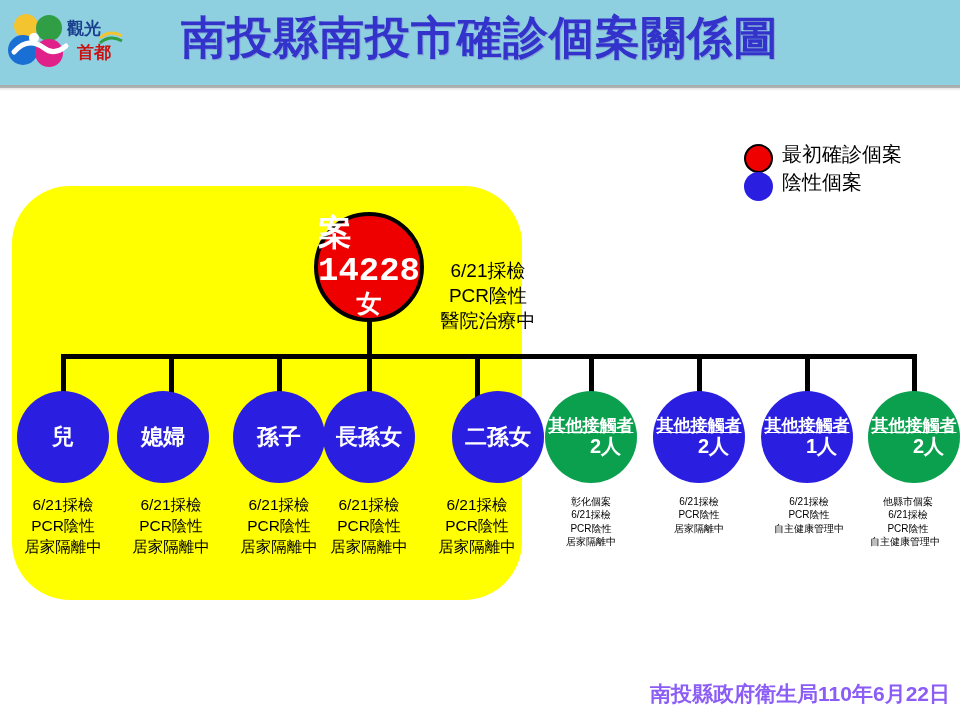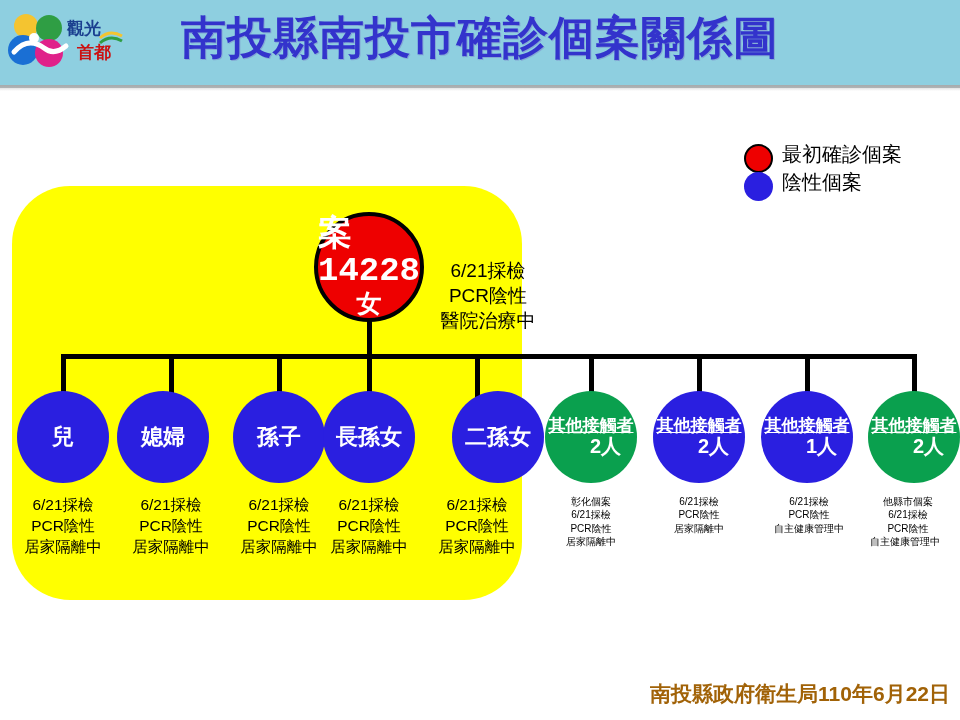--- a/index.html
+++ b/index.html
@@ -154,21 +154,21 @@
   .node-caption.narrow { width: 96px; font-size: 10px; }
 
   
   #footer {
     position: absolute;
     left: 600px; top: 680px;
     width: 350px;
     text-align: right;
     font-size: 21px;
     font-weight: bold;
-    color: #a16207;
+    color: #8b5cf6;
     white-space: nowrap;
   }
 </style>
 </head>
 <body>
 
 <div id="header-bar"></div>
 
 <div id="logo">
   <svg width="126" height="66" viewBox="0 0 126 66" xmlns="http://www.w3.org/2000/svg">

